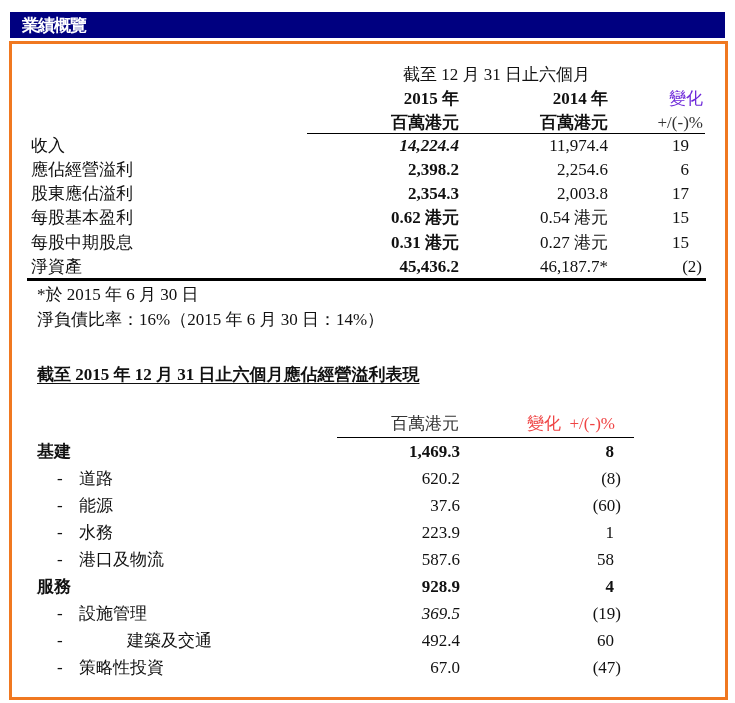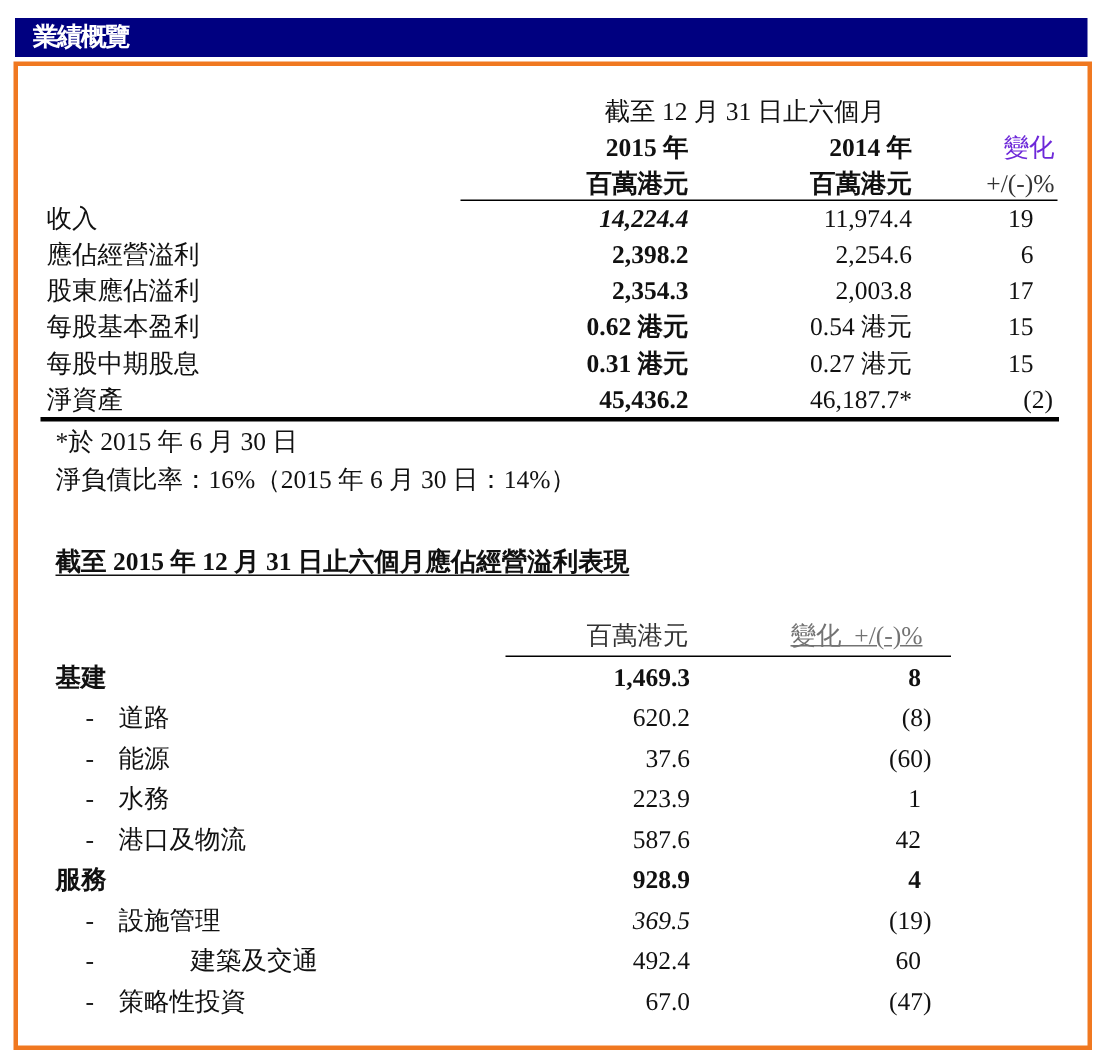--- a/index.html
+++ b/index.html
@@ -75,21 +75,21 @@
 </div>
 
 <div class="hline-thick" style="left:27px; width:679px; top:278px;"></div>
 
 <div class="abs t1" style="left:37px; top:284px;">*於 2015 年 6 月 30 日</div>
 <div class="abs t1" style="left:37px; top:309px;">淨負債比率：16%（2015 年 6 月 30 日：14%）</div>
 
 <div class="abs t1 b und" style="left:37px; top:364px;">截至 2015 年 12 月 31 日止六個月應佔經營溢利表現</div>
 
 <div class="abs t1 r" style="left:340px; width:119px; top:413px; color:#333;">百萬港元</div>
-<div class="abs t1" style="left:527px; top:413px; color:#737373; white-space:pre;text-decoration:underline;">變化  +/(-)%</div>
+<div class="abs t1" style="left:527px; top:413px; color:#ef4444; white-space:pre;">變化  +/(-)%</div>
 
 <div class="hline-thin" style="left:337px; width:297px; top:437px;"></div>
 
 <div>
   <div>
     <div class="abs t1 b" style="left:37px; top:441px;">基建</div>
     <div class="abs t1 b r" style="left:340px; width:120px; top:441px;">1,469.3</div>
     <div class="abs t1 b r" style="left:560px; width:54px; top:441px;">8</div>
   </div>
   <div>
@@ -107,21 +107,21 @@
   <div>
     <div class="abs t1" style="left:57px; top:522px;">-</div>
     <div class="abs t1" style="left:79px; top:522px;">水務</div>
     <div class="abs t1 r" style="left:340px; width:120px; top:522px;">223.9</div>
     <div class="abs t1 r" style="left:560px; width:54px; top:522px;">1</div>
   </div>
   <div>
     <div class="abs t1" style="left:57px; top:549px;">-</div>
     <div class="abs t1" style="left:79px; top:549px;">港口及物流</div>
     <div class="abs t1 r" style="left:340px; width:120px; top:549px;">587.6</div>
-    <div class="abs t1 r" style="left:560px; width:54px; top:549px;">42</div>
+    <div class="abs t1 r" style="left:560px; width:54px; top:549px;">58</div>
   </div>
   <div>
     <div class="abs t1 b" style="left:37px; top:576px;">服務</div>
     <div class="abs t1 b r" style="left:340px; width:120px; top:576px;">928.9</div>
     <div class="abs t1 b r" style="left:560px; width:54px; top:576px;">4</div>
   </div>
   <div>
     <div class="abs t1" style="left:57px; top:603px;">-</div>
     <div class="abs t1" style="left:79px; top:603px;">設施管理</div>
     <div class="abs t1 r" style="left:340px; width:120px; top:603px;font-style:italic;">369.5</div>

